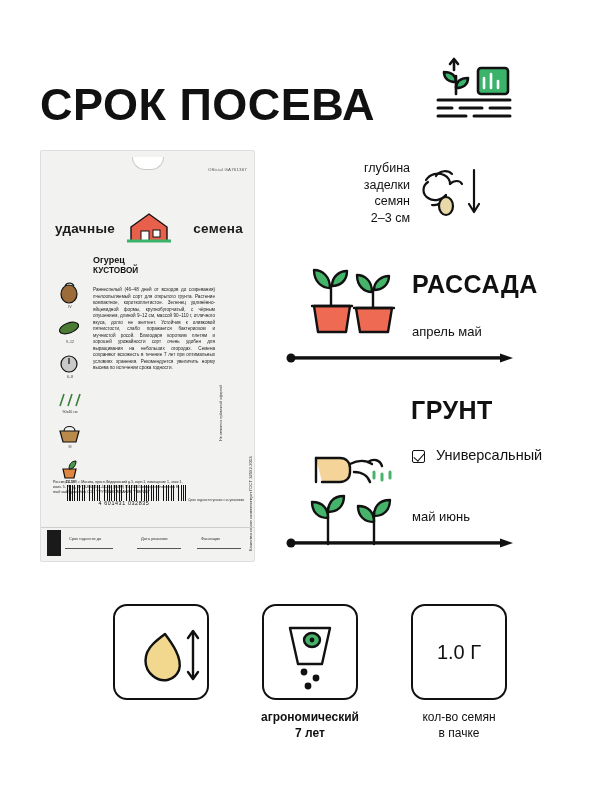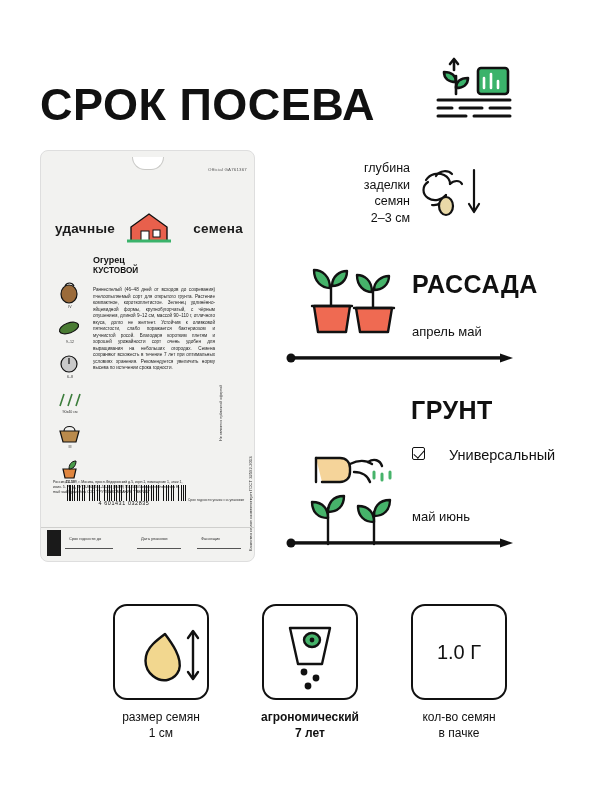--- a/index.html
+++ b/index.html
@@ -36,21 +36,21 @@
     width: 84px; height: 80px;
   }
 
   
   .packet {
     position: absolute;
     left: 40px; top: 150px;
     width: 215px; height: 412px;
     background: #f2f2f0;
     border: 1px solid #dedede;
-    border-radius: 8px;
+    border-radius: 2px;
     overflow: hidden;
   }
   .packet-hole {
     position: absolute;
     left: 50%; top: 6px;
     margin-left: -16px;
     width: 32px; height: 13px;
     border: 1px solid #c9c9c6;
     border-top: none;
     border-radius: 0 0 16px 16px;
@@ -275,22 +275,22 @@
   }
   .grunt-icon {
     position: absolute;
     left: 310px; top: 438px;
     width: 88px; height: 62px;
   }
   .universal-row {
     position: absolute;
     left: 412px; top: 447px;
     display: flex;
-    align-items: flex-start;
-    gap: 24px;
+    align-items: flex-end;
+    gap: 11px;
   }
   .checkbox {
     width: 13px; height: 13px;
     border: 1.6px solid #111;
     border-radius: 2px;
     position: relative;
     flex: none;
   }
   .checkbox:after {
     content: "";
@@ -600,24 +600,20 @@
           <circle cx="52" cy="72" r="3.4" fill="#111" stroke="none"></circle>
           <circle cx="44" cy="80" r="3.4" fill="#111" stroke="none"></circle>
         </g>
       </svg>
     </div>
   </div>
 
   <div class="card c3"></div>
   <div class="weight-text">1.0 Г</div>
 
-  <div class="card-label l1">
-    <div>размер семян</div>
-    <div>1 см</div>
-  </div>
   <div class="card-label l2">
     <div>агрономический</div>
     <div>7 лет</div>
   </div>
   <div class="card-label l3">
     <div>кол-во семян</div>
     <div>в пачке</div>
   </div>
 </div>
 

